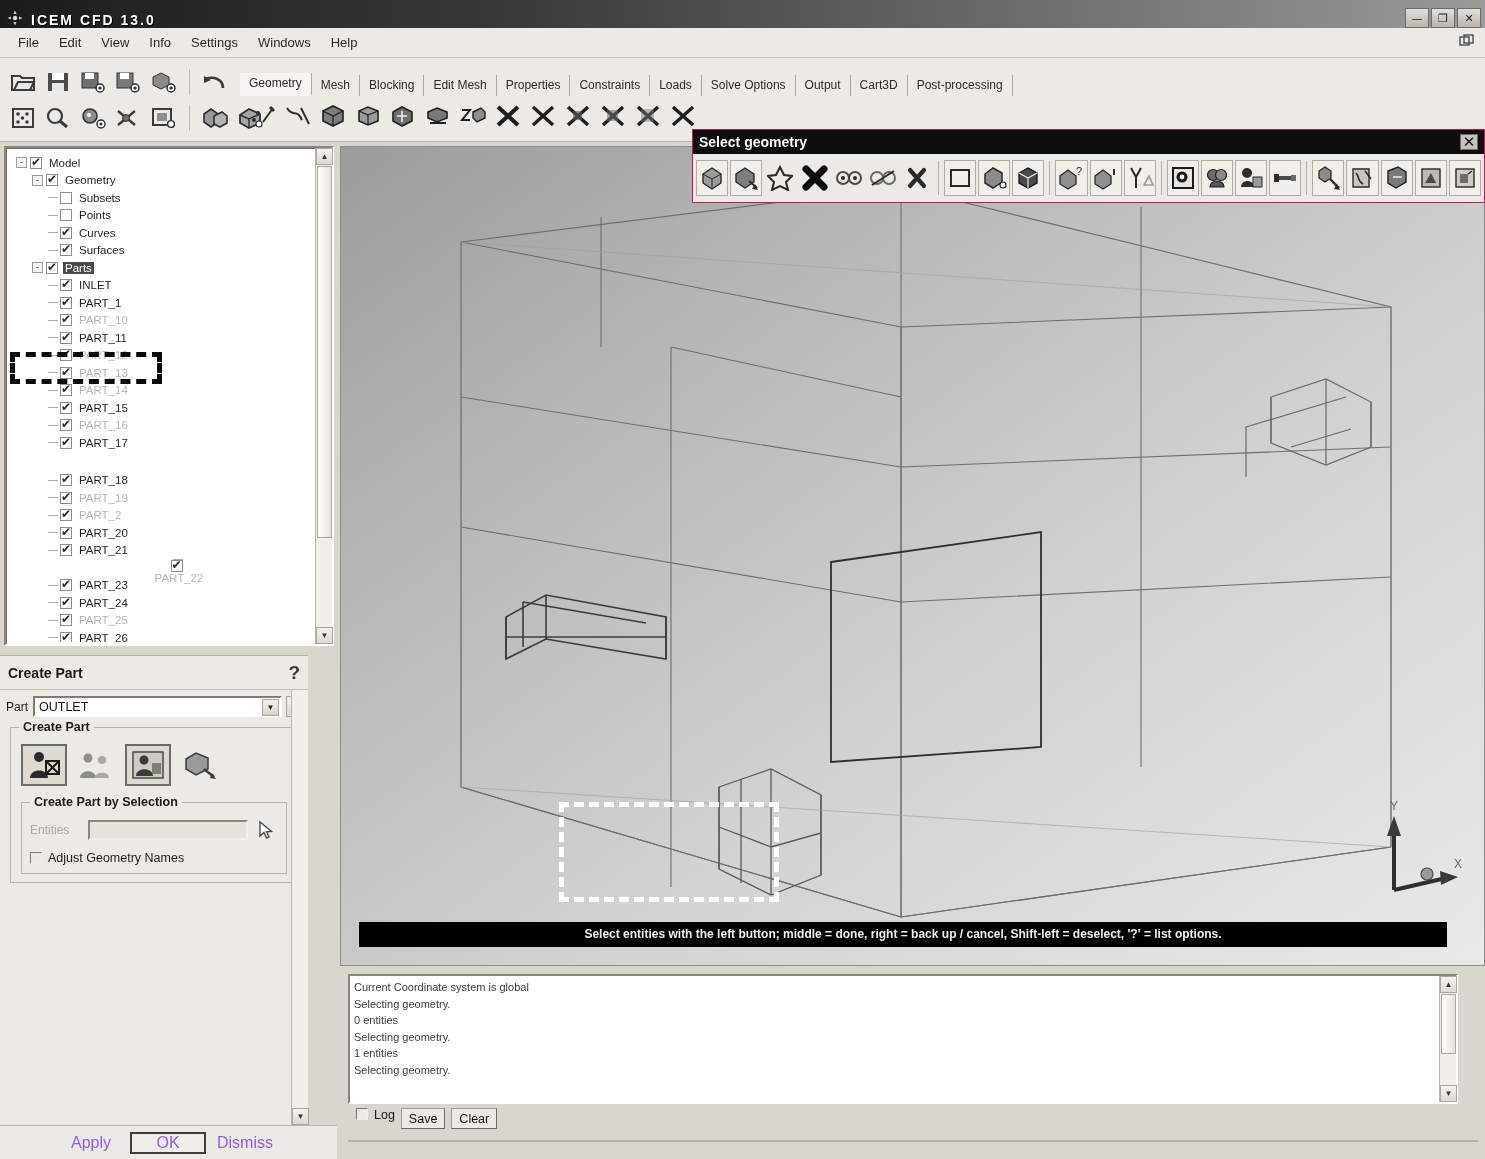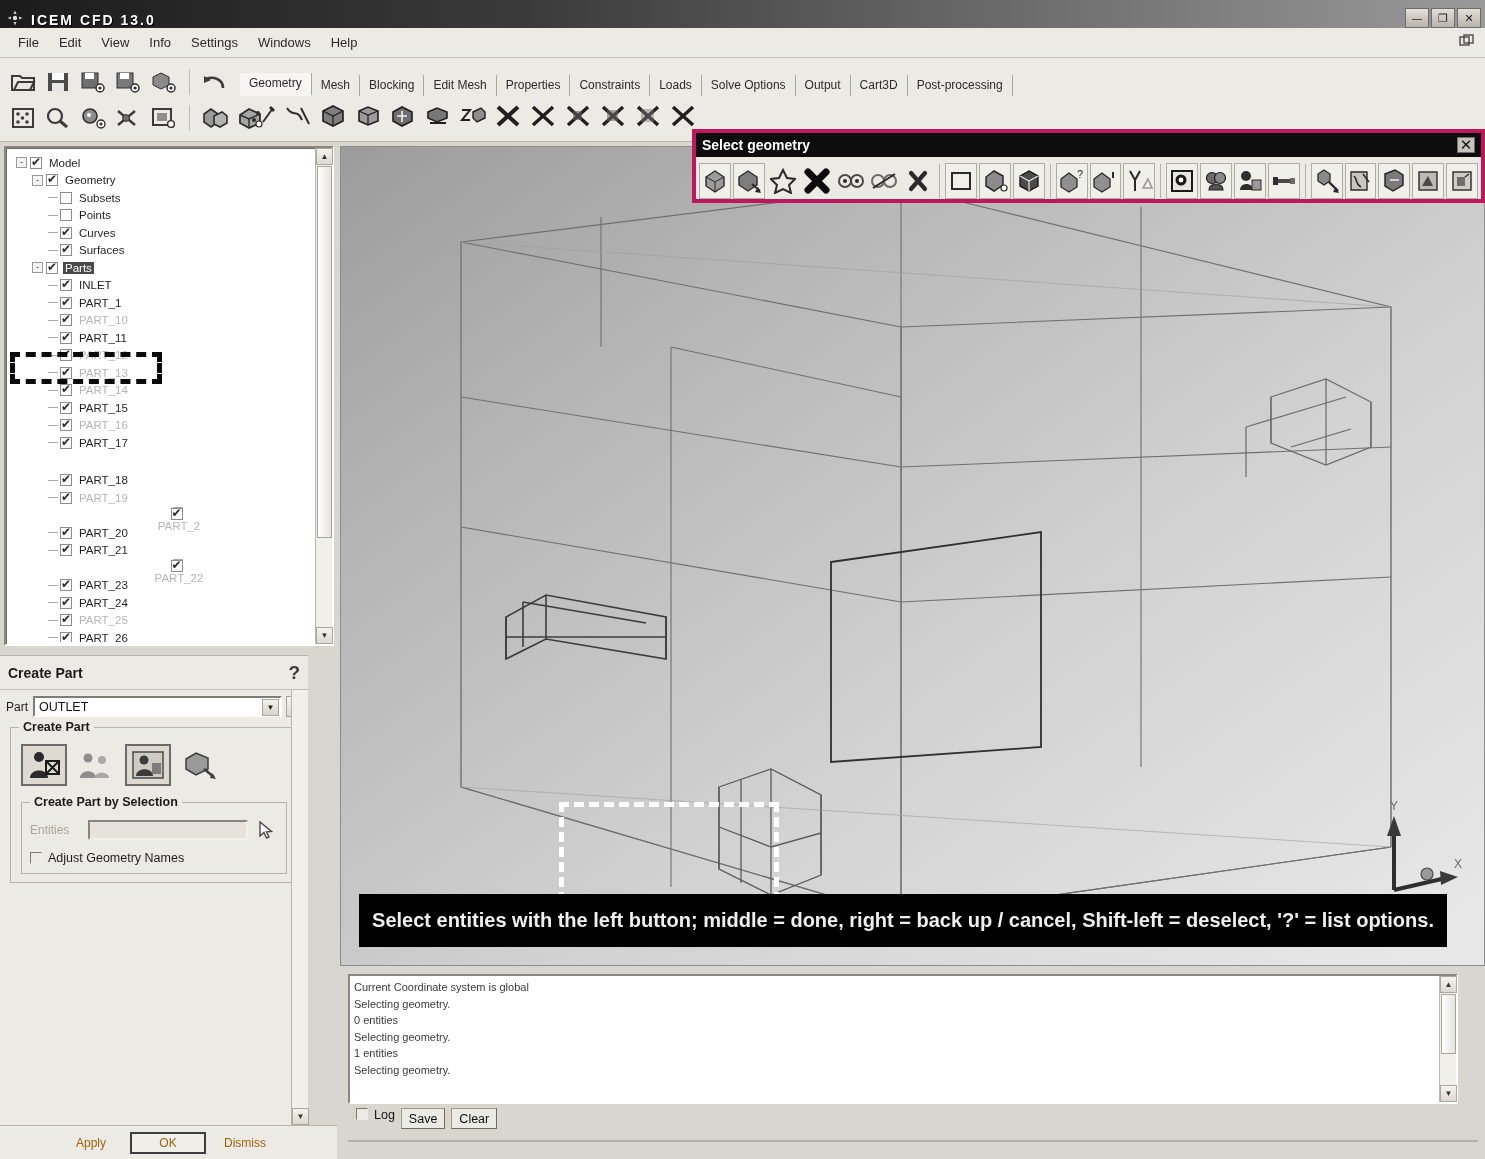--- a/index.html
+++ b/index.html
@@ -217,47 +217,47 @@
   }
   .chkrow .ctxt { font-size: 12.5px; color: #1d1d1d; }
 
   
   #btnbar {
     position: absolute; left: 0; top: 1125px; width: 337px; height: 34px;
     background: #eceae4; border-top: 1px solid #b8b5ad;
     display: flex; align-items: center; padding-left: 60px; gap: 8px;
   }
   .flatbtn {
-    min-width: 62px; height: 22px; font-size: 12px; color: #a16207;
+    min-width: 62px; height: 22px; font-size: 16px; color: #8b5cf6;
     display: flex; align-items: center; justify-content: center;
     background: #eceae4; border: 1px solid transparent;
   }
   .flatbtn.default { border: 2px solid #3d3d3d; background: #f0eee8; min-width: 76px; }
 
   
   #viewport {
     position: absolute; left: 340px; top: 146px; width: 1145px; height: 820px;
     background: linear-gradient(to bottom right, #9c9c9c 0%, #b5b5b5 25%, #d2d2d2 60%, #e9e9e9 100%);
     border: 1px solid #8d8d8d;
     overflow: hidden;
   }
   #viewport svg { position: absolute; left: 0; top: 0; }
   #statusmsg {
     position: absolute; left: 18px; bottom: 18px; width: 1088px;
     background: #000; color: #efefef;
-    font-size: 20px; font-weight: bold;
-    text-align: center; padding: 12px 8px; line-height: 1.45;
+    font-size: 12px; font-weight: bold;
+    text-align: center; padding: 4px 8px; line-height: 1.45;
     font-family: "Liberation Sans", sans-serif;
   }
   #axis-triad { position: absolute; right: 20px; bottom: 65px; width: 110px; height: 100px; }
 
   
   #selgeo {
     position: absolute; left: 692px; top: 129px; width: 793px; height: 74px;
-    background: #eceae4; border: 4px solid #be185d;
+    background: #eceae4; border: 1px solid #be185d;
   }
   #selgeo .sg-title {
     height: 24px; background: #0d0d0d; display: flex; align-items: center;
     padding: 0 6px;
   }
   #selgeo .sg-title .t {
     color: #fff; font-size: 14px; font-weight: bold;
   }
   #selgeo .sg-title .x {
     margin-left: auto; color: #fff; font-size: 15px;
@@ -643,21 +643,21 @@
         <div class="tnode" style="padding-left: 36px; margin-top: 20px;">
           <span class="tline-h"></span>
           <span class="cbox checked"></span>
           <span class="tlabel">PART_18</span>
         </div>
         <div class="tnode dim" style="padding-left: 36px;">
           <span class="tline-h"></span>
           <span class="cbox checked"></span>
           <span class="tlabel">PART_19</span>
         </div>
-        <div class="tnode dim" style="padding-left: 36px; flex-direction: column;">
+        <div class="tnode dim" style="padding-left: 36px;">
           <span class="tline-h"></span>
           <span class="cbox checked"></span>
           <span class="tlabel">PART_2</span>
         </div>
         <div class="tnode" style="padding-left: 36px;">
           <span class="tline-h"></span>
           <span class="cbox checked"></span>
           <span class="tlabel">PART_20</span>
         </div>
         <div class="tnode" style="padding-left: 36px;">

